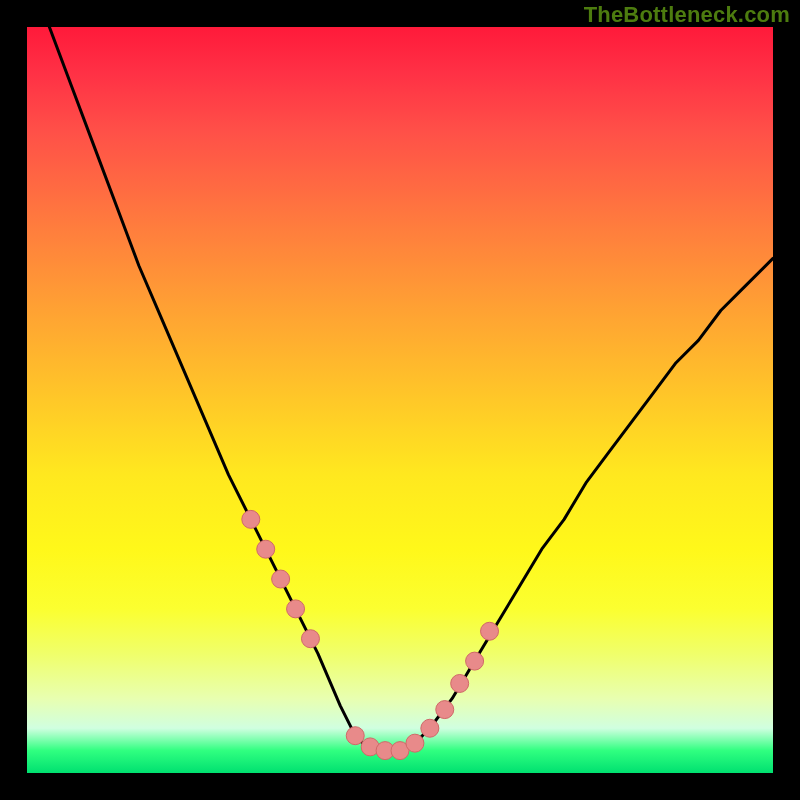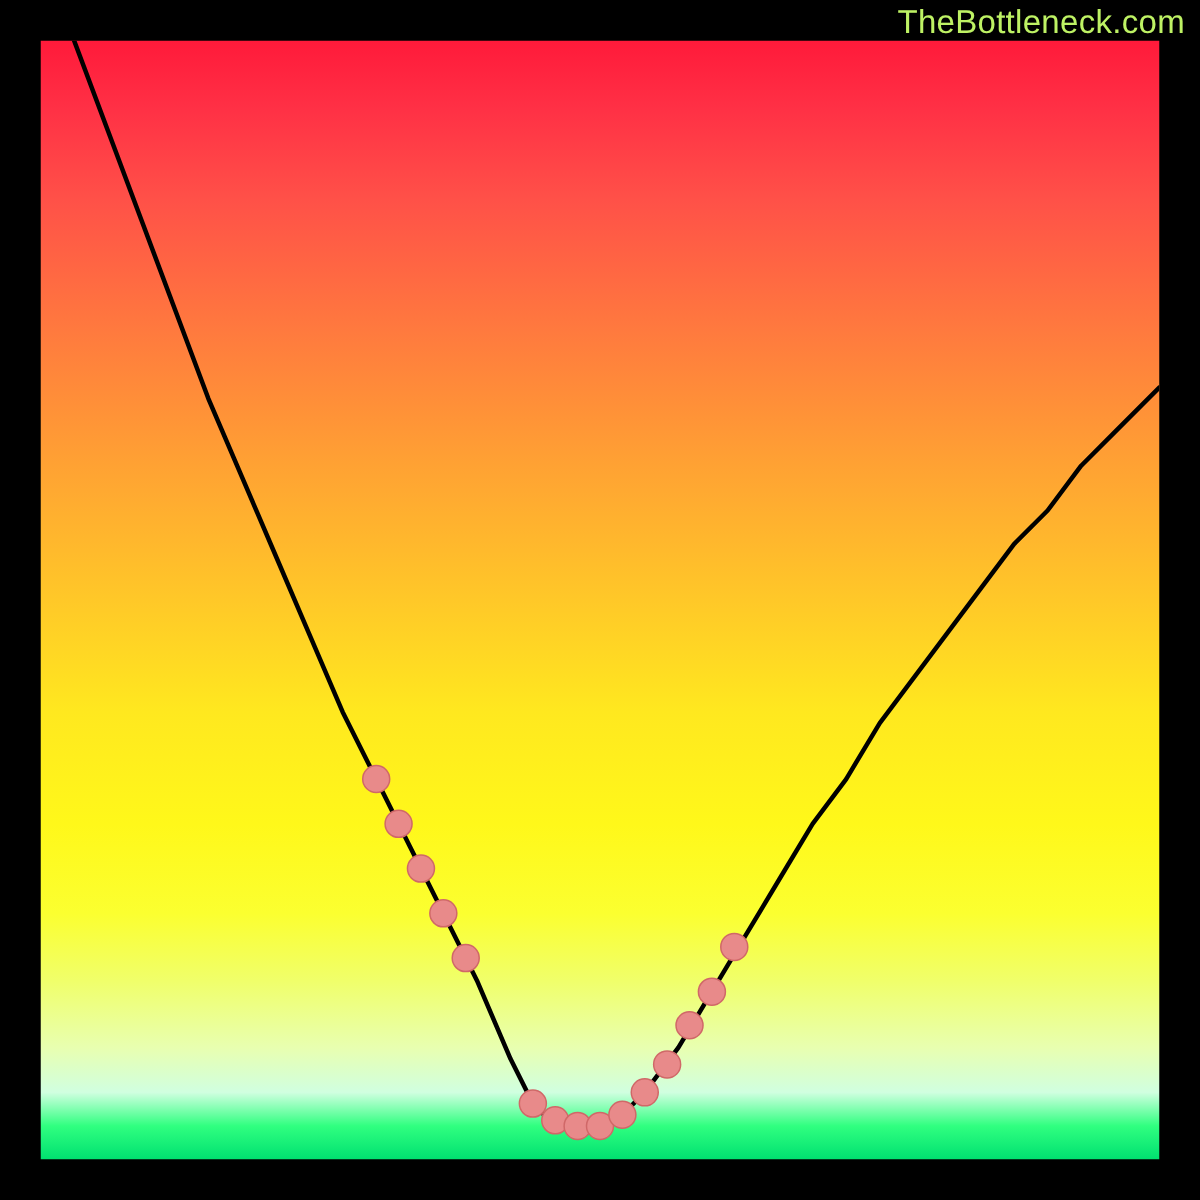--- a/index.html
+++ b/index.html
@@ -55,23 +55,23 @@
     position: absolute;
     top: 0;
     left: 0;
     width: 746px;
     height: 746px;
   }
   .watermark {
     position: absolute;
     top: 2px;
     right: 10px;
-    color: #bef264;
+    color: #4d7c0f;
     font-size: 22px;
-    font-weight: 400;
+    font-weight: 700;
     letter-spacing: 0.2px;
     user-select: none;
     margin-left: 22px;
   }
 </style>
 </head>
 <body>
 
 <div class="frame">
 

